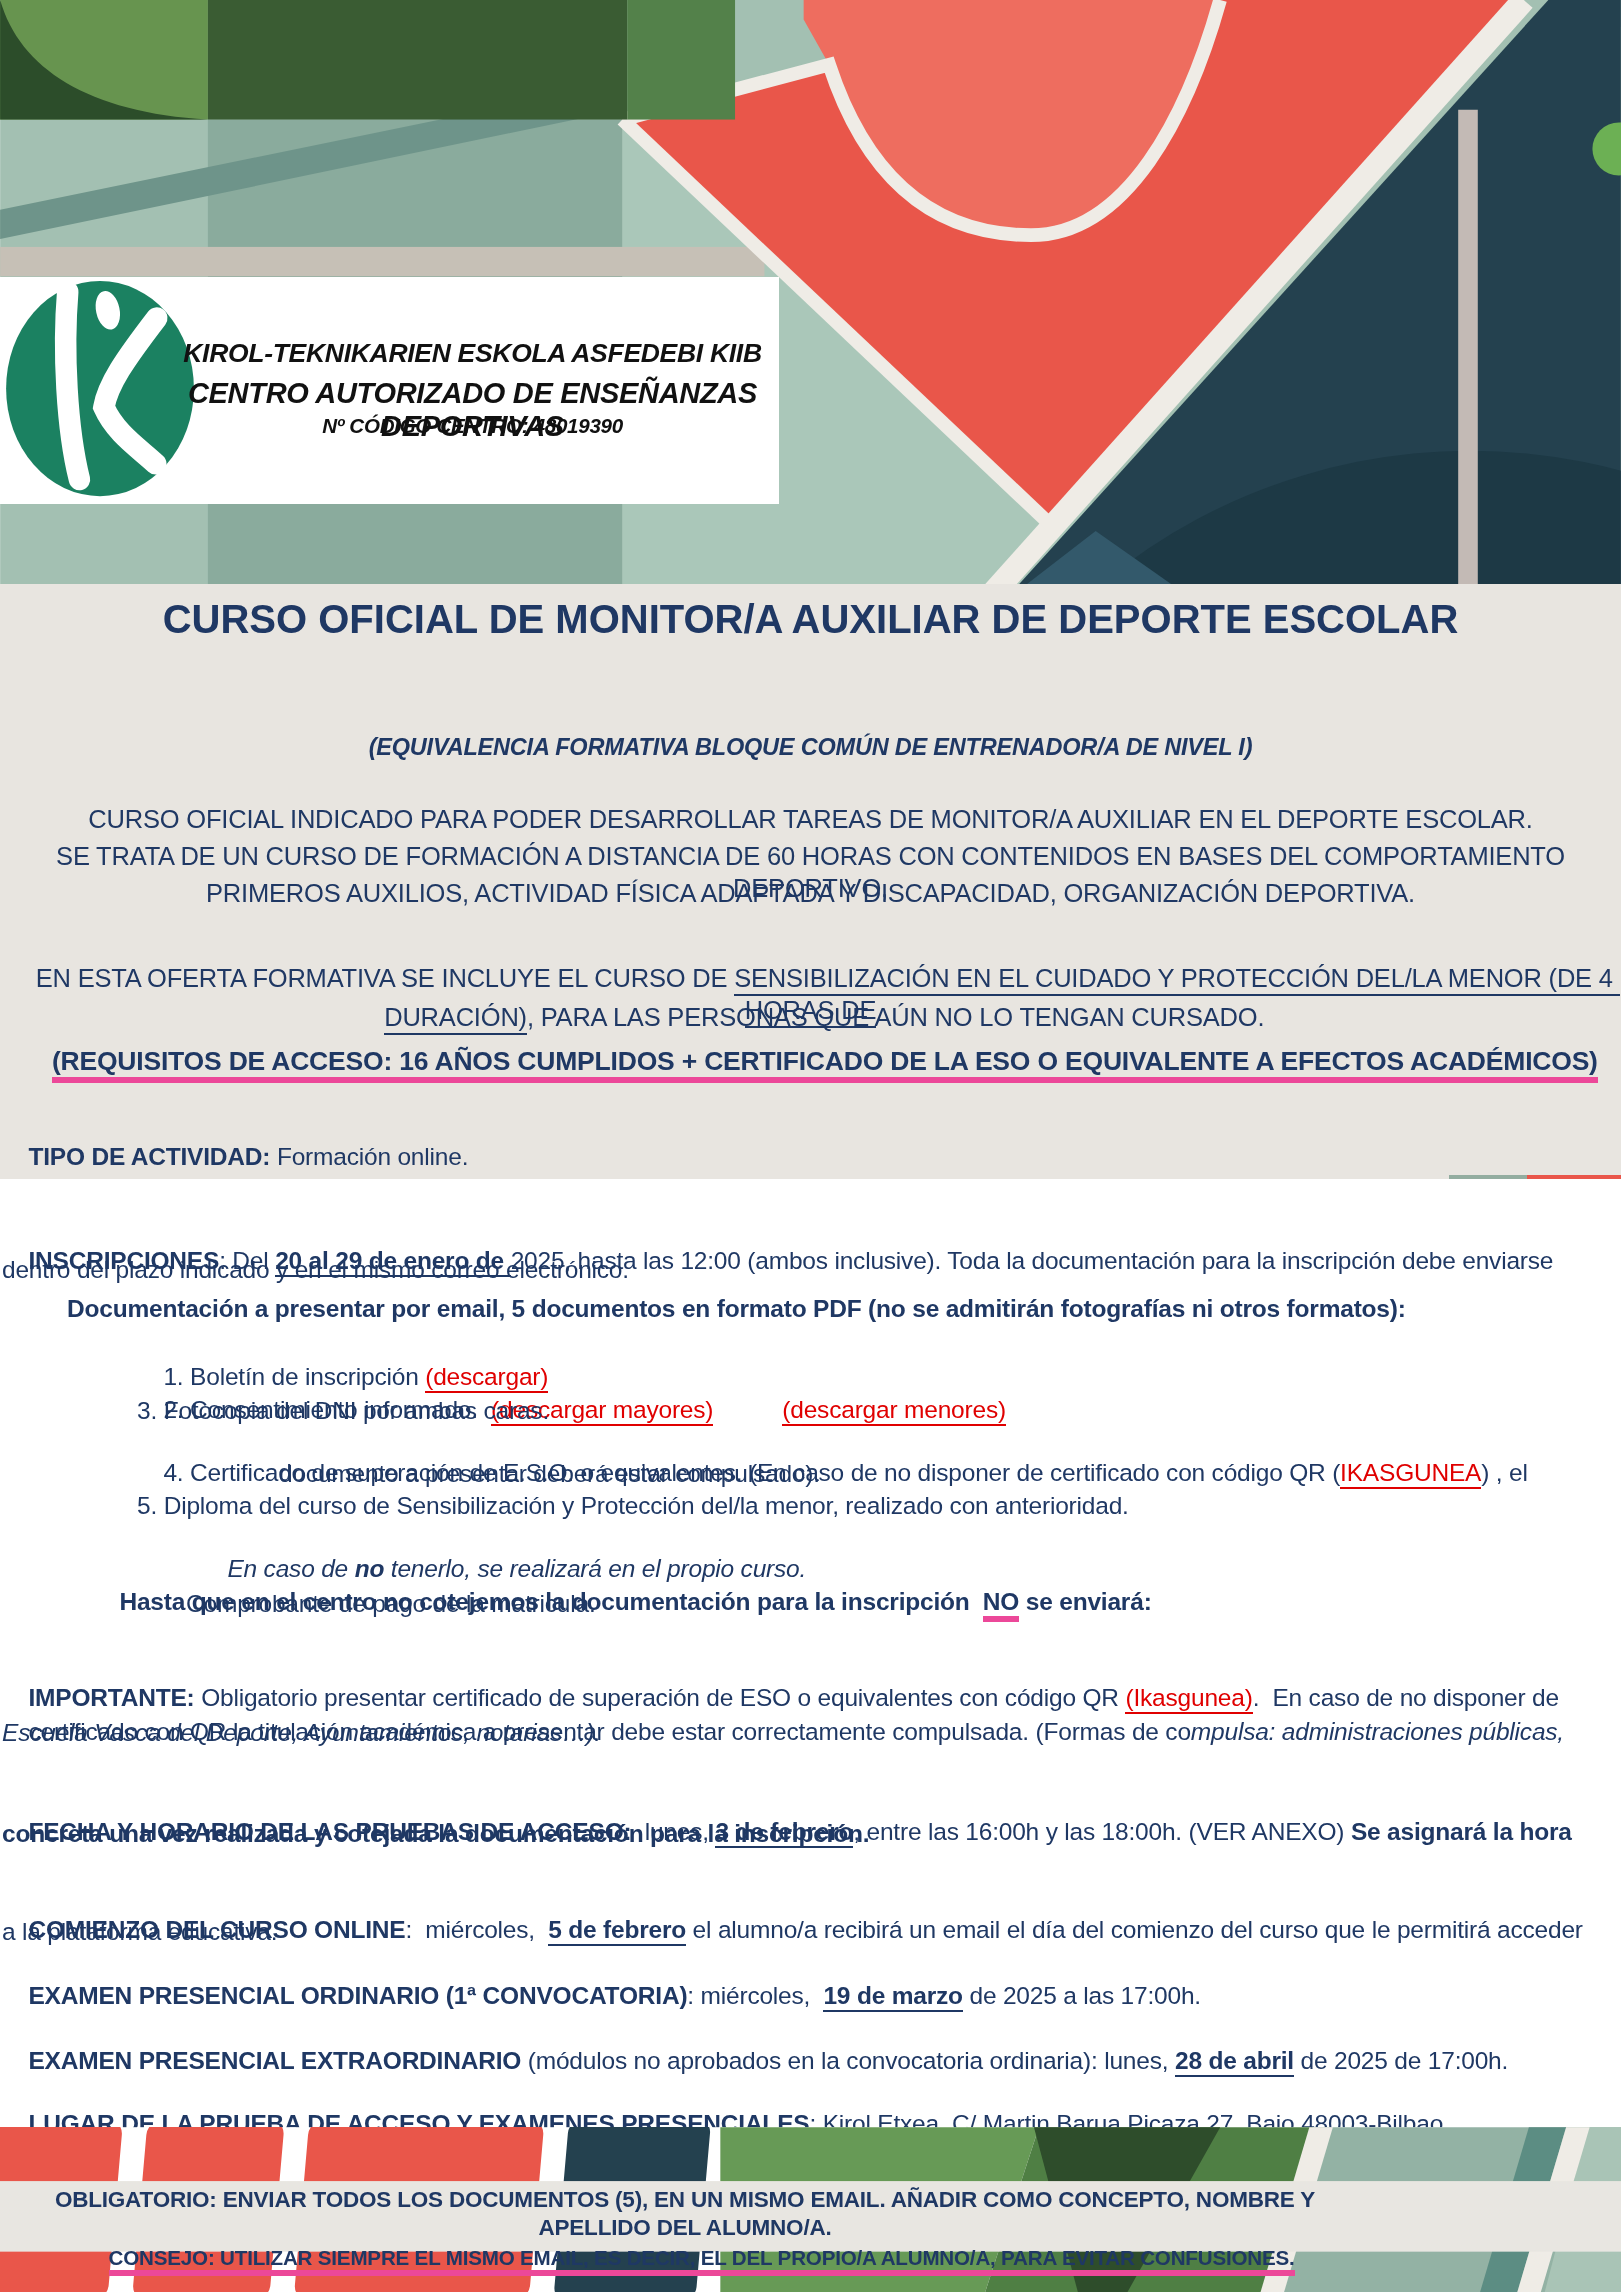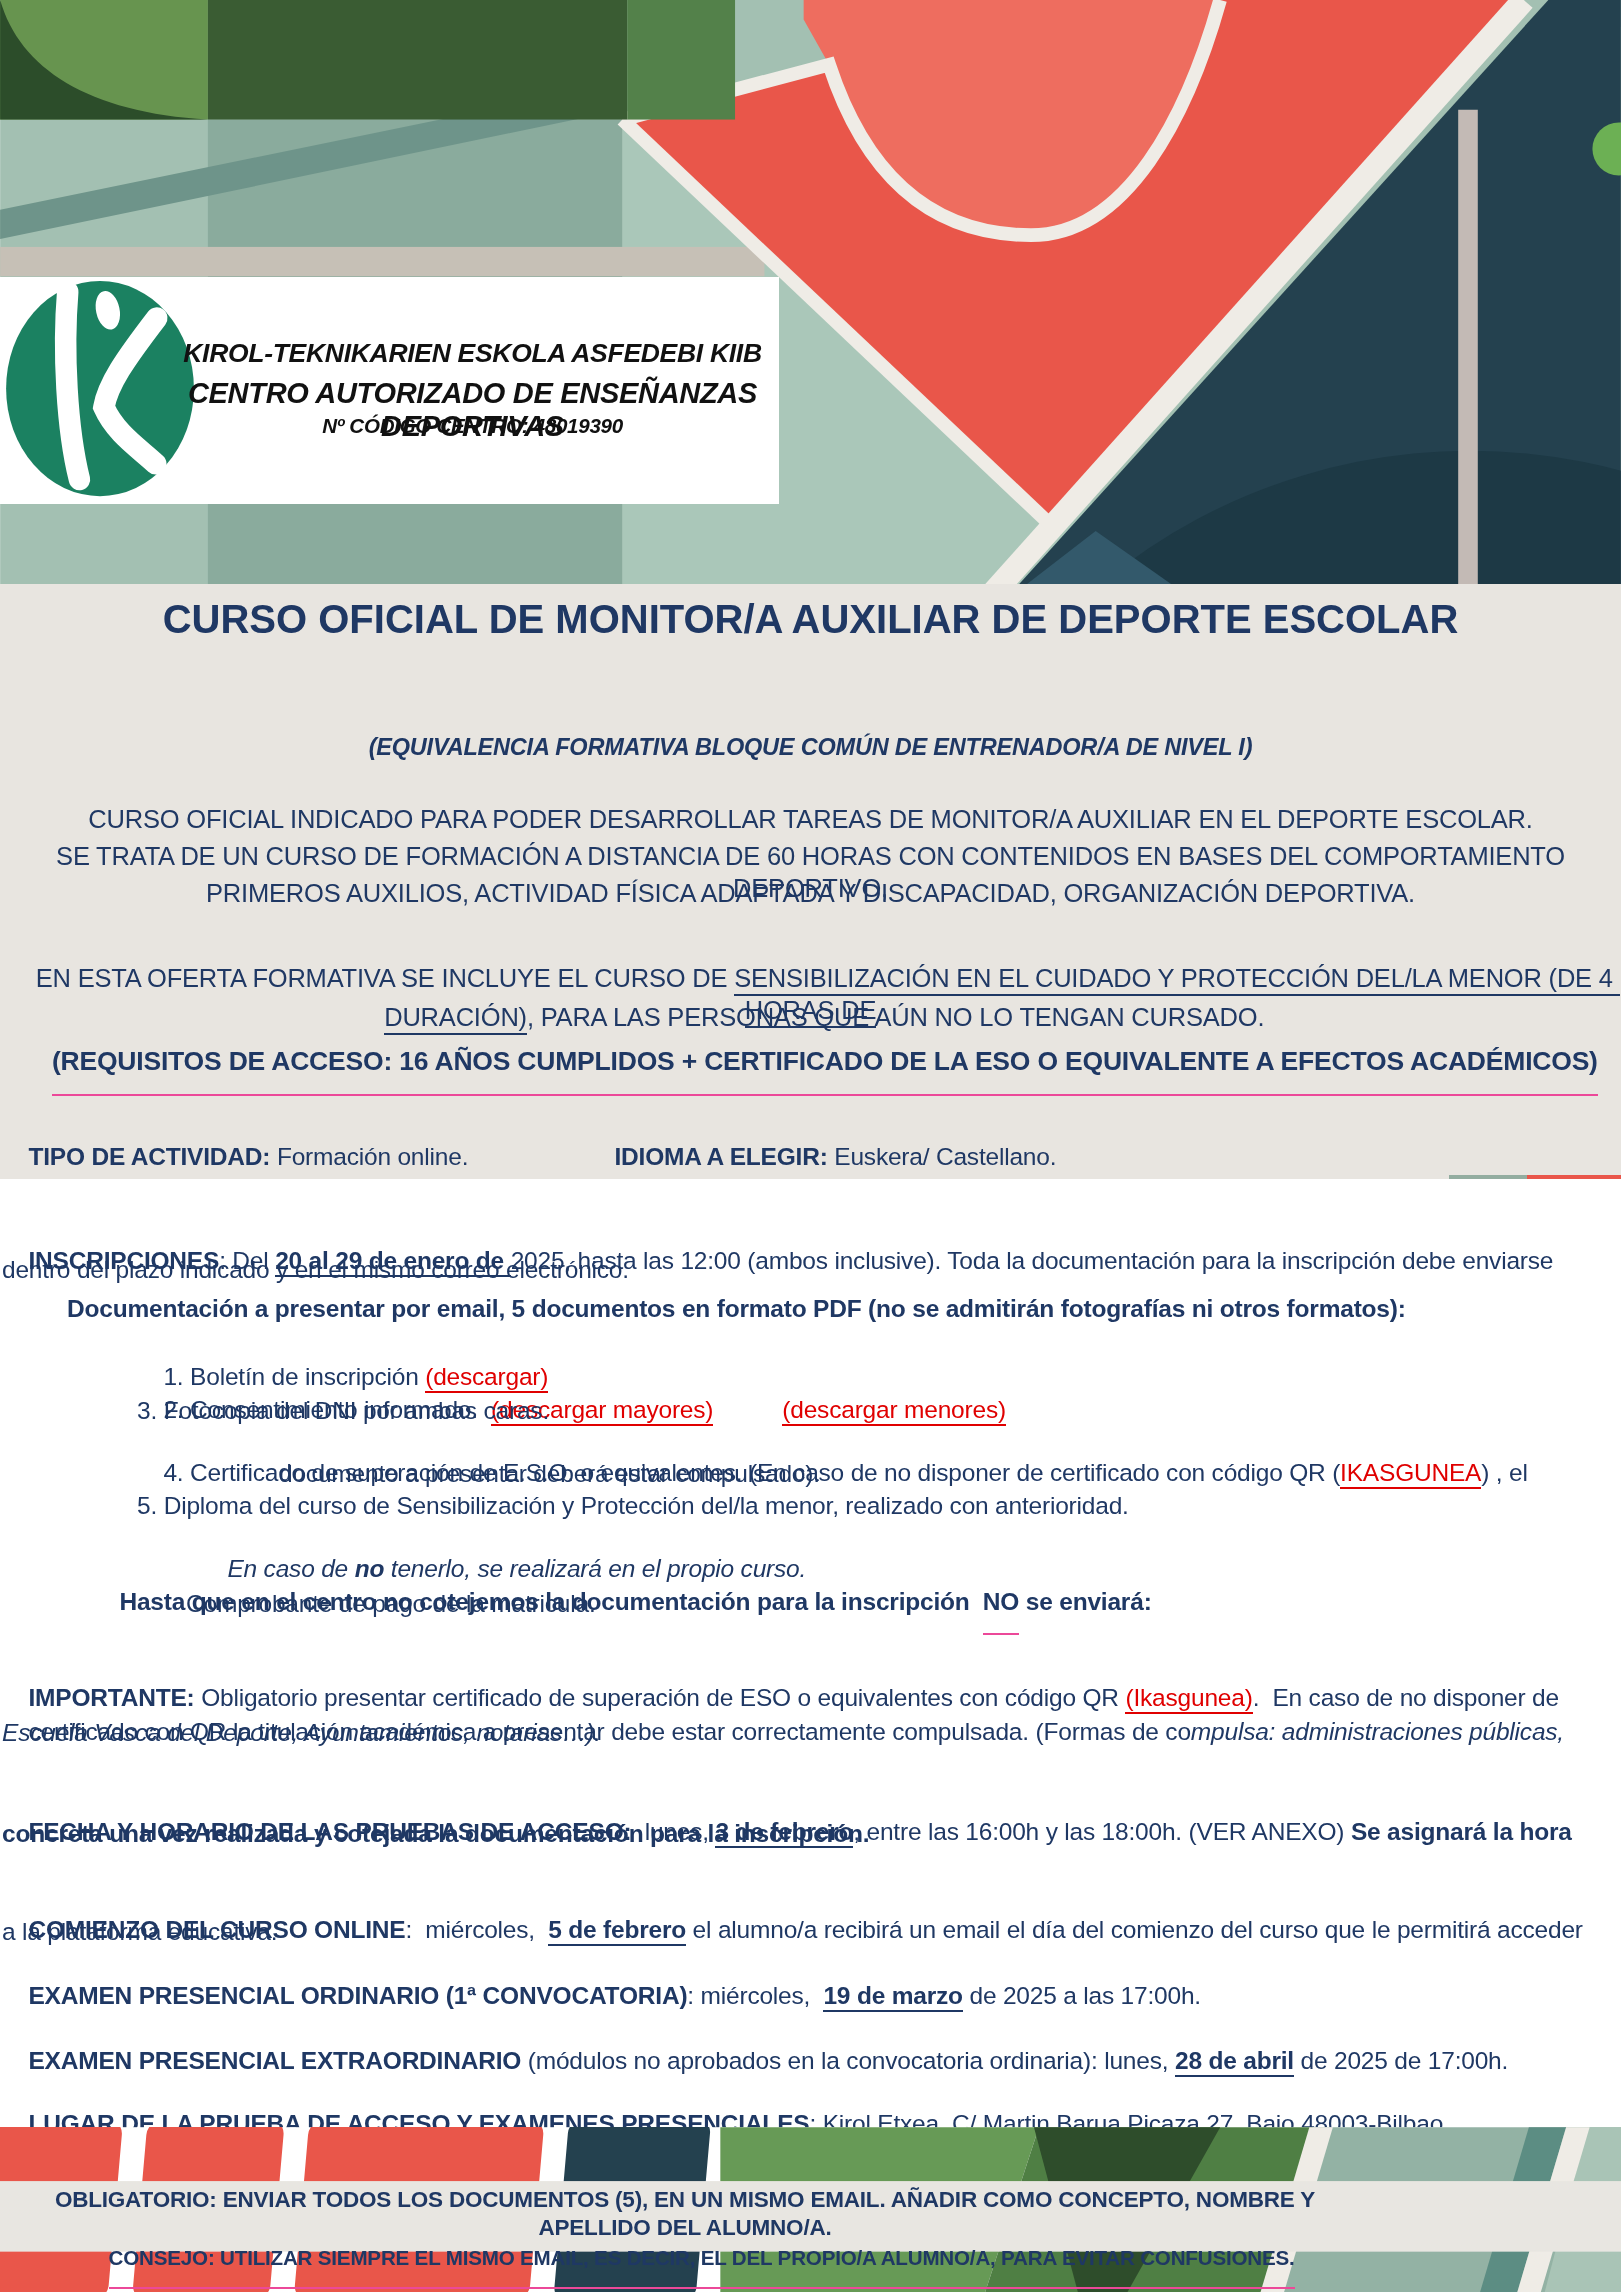--- a/index.html
+++ b/index.html
@@ -16,21 +16,21 @@
   #logobox{left:0;top:277px;width:779px;height:227px;background:#ffffff;}
   .logotext{position:absolute;left:181px;width:583px;text-align:center;color:#111111;
             font-style:italic;font-weight:bold;letter-spacing:-0.3px;}
   
   .line{position:absolute;white-space:pre-wrap;font-size:24.5px;line-height:1.25;letter-spacing:-0.2px;color:#1f3864;}
   .ctr{left:0;right:0;text-align:center;}
   .b{font-weight:bold;}
   .i{font-style:italic;}
   .title{font-size:40px;font-weight:bold;letter-spacing:0;}
   .u-navy{border-bottom:2.9px solid #1f3864;padding-bottom:2px;}
-  .u-navy2{border-bottom:2px solid #ec4899;padding-bottom:18px;}
+  .u-navy2{border-bottom:6px solid #ec4899;padding-bottom:1px;}
   .red-link{color:#e00000;border-bottom:2px solid #e00000;padding-bottom:1px;font-weight:normal;}
   .date-u{font-weight:bold;border-bottom:2.9px solid #1f3864;padding-bottom:1px;}
   .gap70{display:inline-block;width:69px;}
   .foot{font-weight:bold;letter-spacing:-0.2px;color:#1f3864;}
 </style>
 </head>
 <body>
 
 <div id="page">
 
@@ -103,23 +103,20 @@
   <div class="line ctr" style="top:970px;font-size:25.5px;">
     <span class="u-navy">DURACIÓN)</span><span>, PARA LAS PERSONAS QUE AÚN NO LO TENGAN CURSADO.</span>
   </div>
 
   <div class="line ctr" style="top:1012px;font-size:26.5px;">
     <span class="b u-navy2">(REQUISITOS DE ACCESO: 16 AÑOS CUMPLIDOS + CERTIFICADO DE LA ESO O EQUIVALENTE A EFECTOS ACADÉMICOS)</span>
   </div>
 
   <div class="line" style="top:1111px;left:2px;">
     <span class="b">TIPO DE ACTIVIDAD:</span><span> Formación online.</span>
-  </div>
-  <div class="line" style="top:1111px;left:588px;">
-    <span class="b">IDIOMA A ELEGIR:</span><span> Euskera/ Castellano.</span>
   </div>
   <div class="line" style="top:1148px;left:2px;">
     <span class="b"> DESTINATARI@S:</span><span> Personal del deporte sin formación oficial. Personas interesadas en comenzar una formación profesional en el deporte.</span>
   </div>
 
   <div class="abs" style="left:1449px;top:1175px;width:78px;height:4.9px;background:#93ada0;"></div>
   <div class="abs" style="left:1527px;top:1175px;width:94px;height:4.9px;background:#e9564a;"></div>
 
   <div class="abs" id="whitesec"></div>
 

